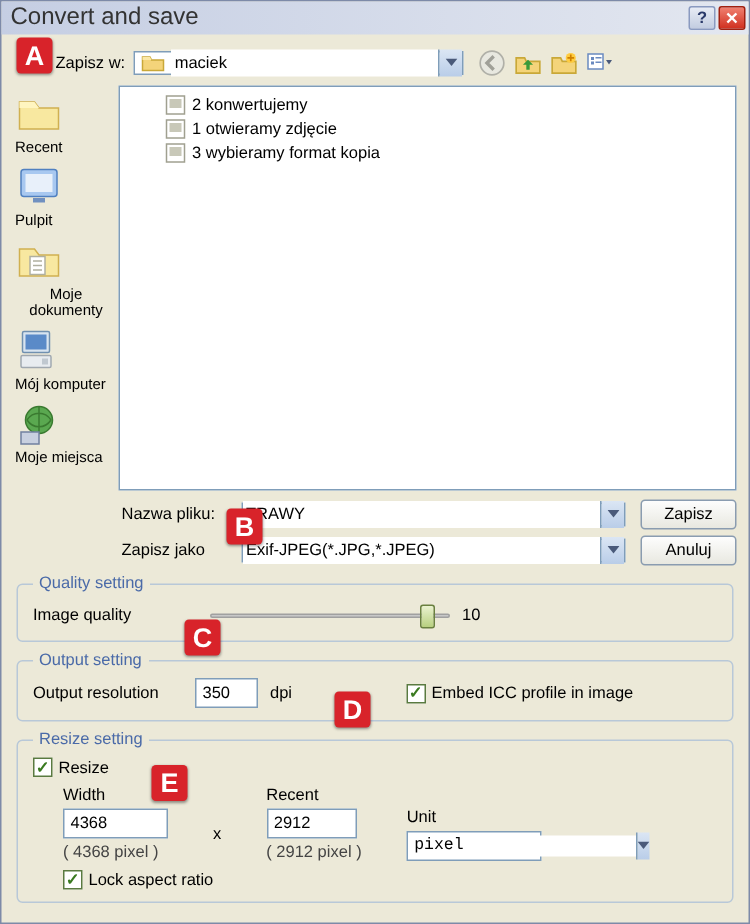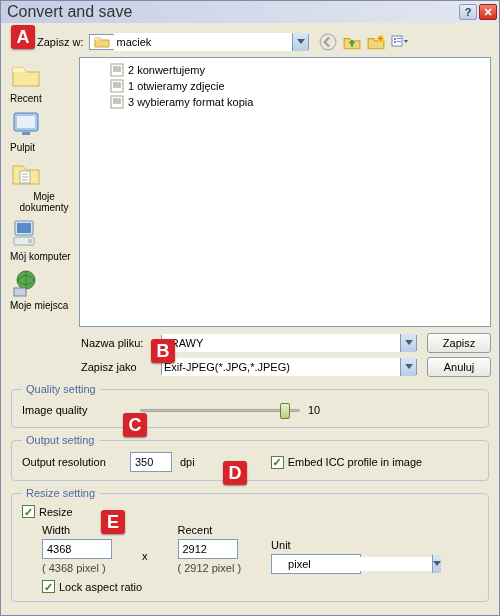--- a/index.html
+++ b/index.html
@@ -41,21 +41,21 @@
 .slider .thumb { position: absolute; top: 2px; left: 140px; width: 10px; height: 16px; background: linear-gradient(#eaf2d0,#b8d080); border: 1px solid #6a8040; border-radius: 2px; }
 .numbox { width: 42px; height: 20px; background: #fff; border: 1px solid #7f9db9; padding: 2px 4px; }
 .chk { display: flex; align-items: center; gap: 4px; }
 .chkbox { width: 13px; height: 13px; background: #fff; border: 1px solid #5a7a40; display: flex; align-items: center; justify-content: center; color: #3a7a20; font-size: 11px; font-weight: bold; line-height: 10px; }
 .resizegrid { display: flex; gap: 30px; margin-left: 20px; margin-top: 6px; align-items: flex-end; }
 .rg-col { display: flex; flex-direction: column; gap: 3px; }
 .rg-col .lbl { font-size: 11px; }
 .rg-col .sub { color: #444; font-size: 11px; }
 .xsep { align-self: center; margin-top: 14px; }
 .sel { display: flex; align-items: center; background: #fff; border: 1px solid #7f9db9; height: 20px; width: 90px; }
-.sel input { border: none; outline: none; flex: 1; padding-left: 16px; }
+.sel input { border: none; outline: none; flex: 1; padding-left: 4px; font-family: Liberation Mono, monospace; }
 .sel .ddbtn { width: 16px; height: 18px; background: linear-gradient(#dbe6f4,#b9cde8); border-left: 1px solid #7f9db9; display: flex; align-items: center; justify-content: center; }
 svg { display: block; }
 </style>
 </head>
 <body>
 <div class="window">
  <div class="titlebar">
   <span class="title">Convert and save</span>
   <div class="tbtn help">?</div>
   <div class="tbtn close">✕</div>

